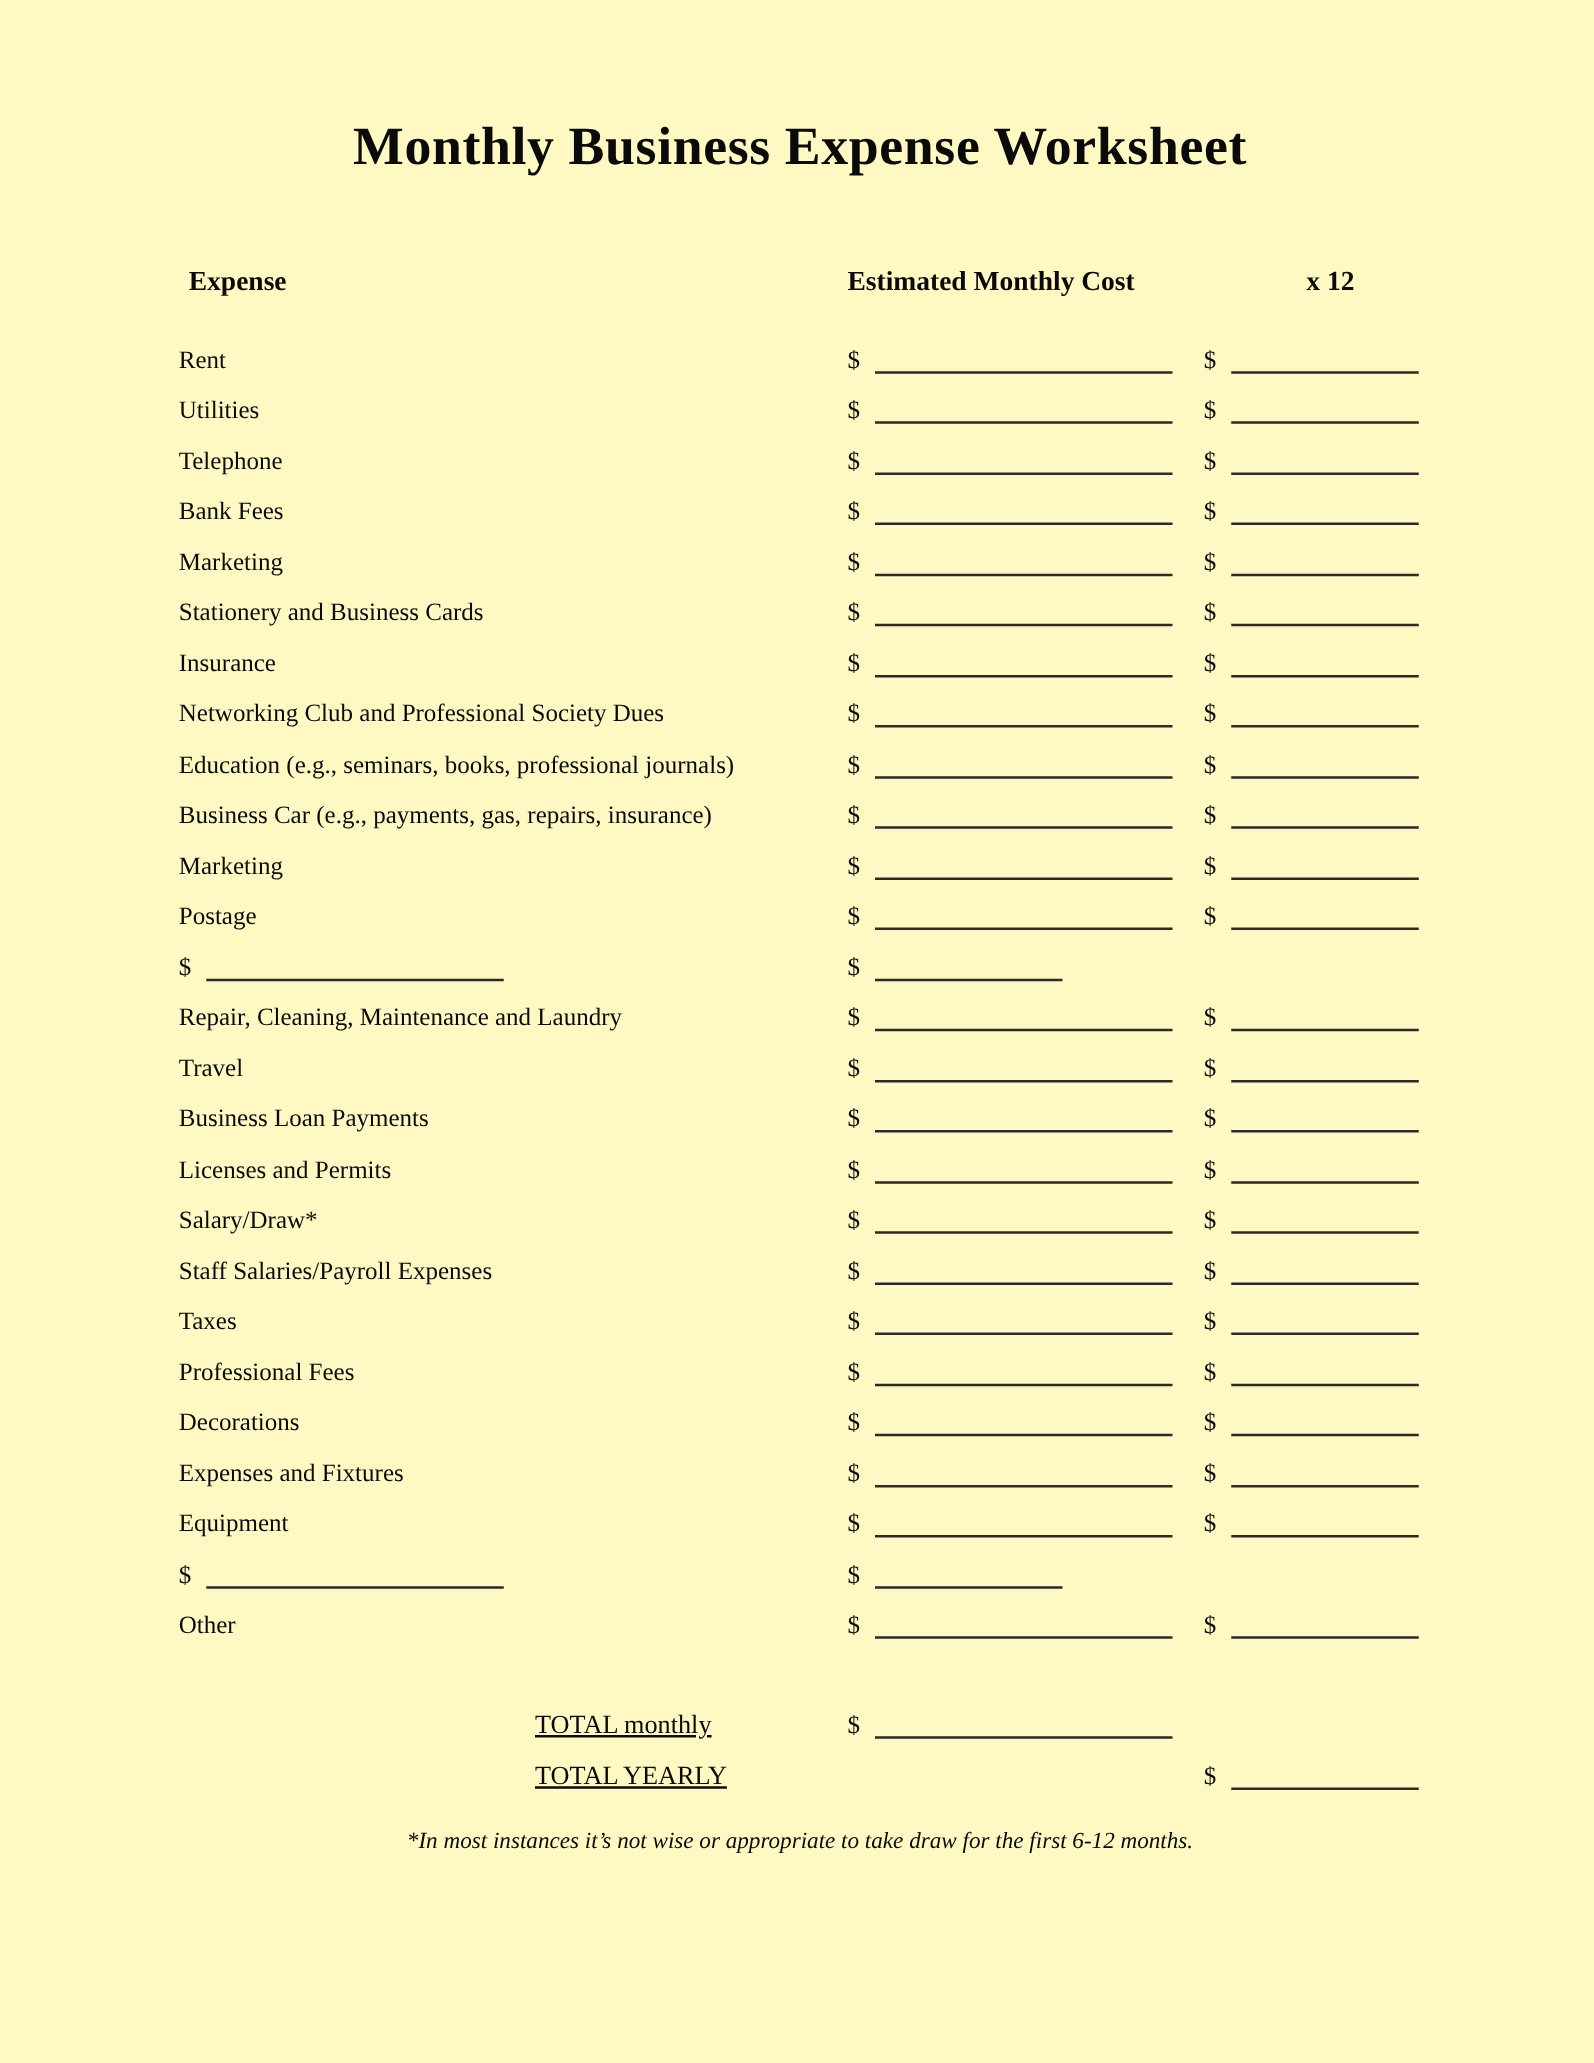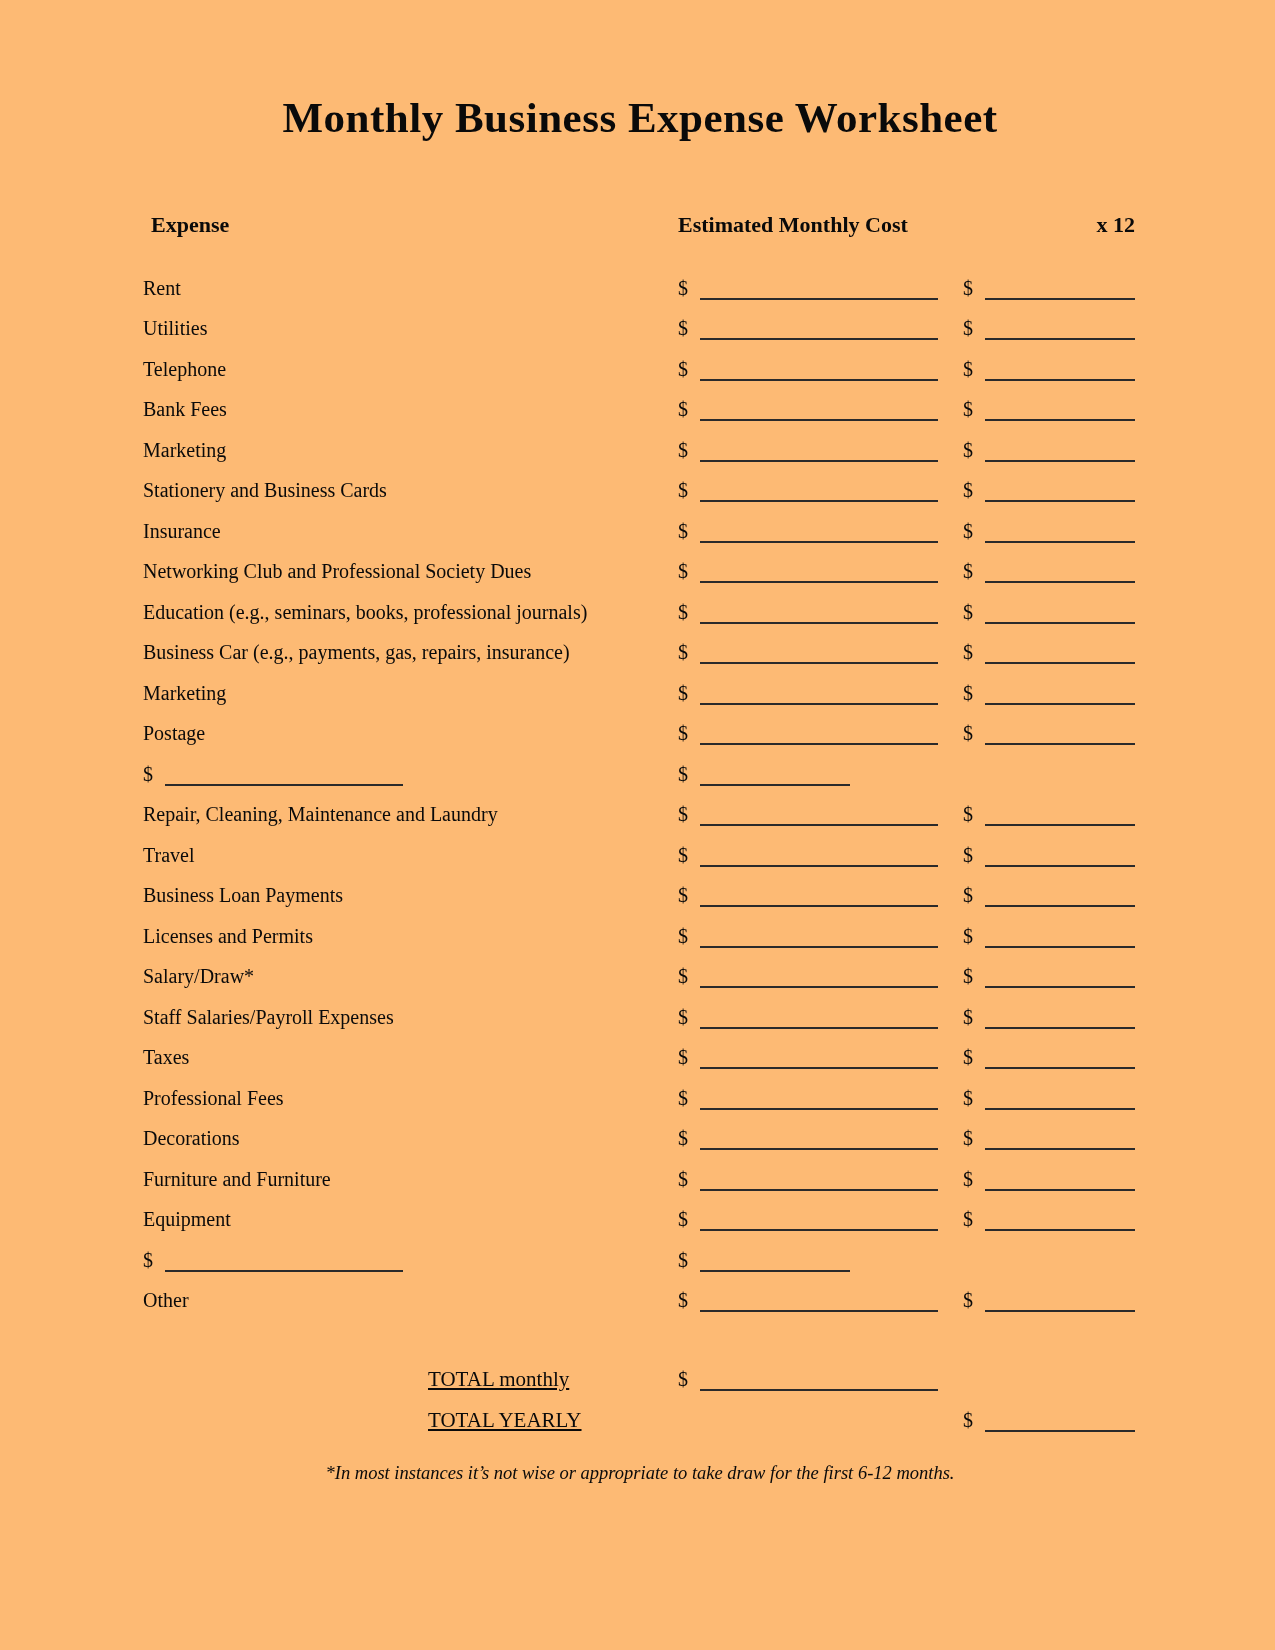--- a/index.html
+++ b/index.html
@@ -4,40 +4,40 @@
 <style>
   html,body{margin:0;padding:0;background:#ffffff;}
   body{
     width:1275px;height:1650px;overflow:hidden;
     font-family:"Liberation Serif","DejaVu Serif",serif;
     color:#0a0a0a;
   }
   .page{
     width:1275px;height:1650px;box-sizing:border-box;
     padding:92px 138px 0 143px;
-    background:#fdba74;
+    background:#fef9c3;
   }
   .title{
     margin:0;
     font-size:43px;font-weight:bold;line-height:1.2;
     text-align:center;
     letter-spacing:0.5px;
   }
   .grid{
     display:grid;
     grid-template-columns:535px 285px 172px;
     align-items:baseline;
   }
   .table-header{
     margin-top:60px;
     font-weight:bold;font-size:22px;line-height:42px;
     height:42px;
   }
   .header-expense{padding-left:8px;}
-  .header-x12{padding-left:82px;white-space:nowrap;text-align:right;}
+  .header-x12{padding-left:82px;white-space:nowrap;}
   .rows{margin-top:22px;}
   .row{height:40.5px;line-height:40.5px;font-size:20px;}
   .col-label{white-space:nowrap;overflow:visible;}
   .cell{white-space:nowrap;}
   .cur{font-size:20px;}
   .blank{
     display:inline-block;height:0;
     border-bottom:2px solid #2a2a2a;
     vertical-align:-5px;
     margin-left:12px;
@@ -194,21 +194,21 @@
       <div class="cell"><span class="cur">$</span><span class="blank blank-yearly"></span></div>
     </div>
 
     <div class="grid row">
       <div class="col-label">Decorations</div>
       <div class="cell"><span class="cur">$</span><span class="blank blank-monthly"></span></div>
       <div class="cell"><span class="cur">$</span><span class="blank blank-yearly"></span></div>
     </div>
 
     <div class="grid row">
-      <div class="col-label">Furniture and Furniture</div>
+      <div class="col-label">Expenses and Fixtures</div>
       <div class="cell"><span class="cur">$</span><span class="blank blank-monthly"></span></div>
       <div class="cell"><span class="cur">$</span><span class="blank blank-yearly"></span></div>
     </div>
 
     <div class="grid row">
       <div class="col-label">Equipment</div>
       <div class="cell"><span class="cur">$</span><span class="blank blank-monthly"></span></div>
       <div class="cell"><span class="cur">$</span><span class="blank blank-yearly"></span></div>
     </div>
 

